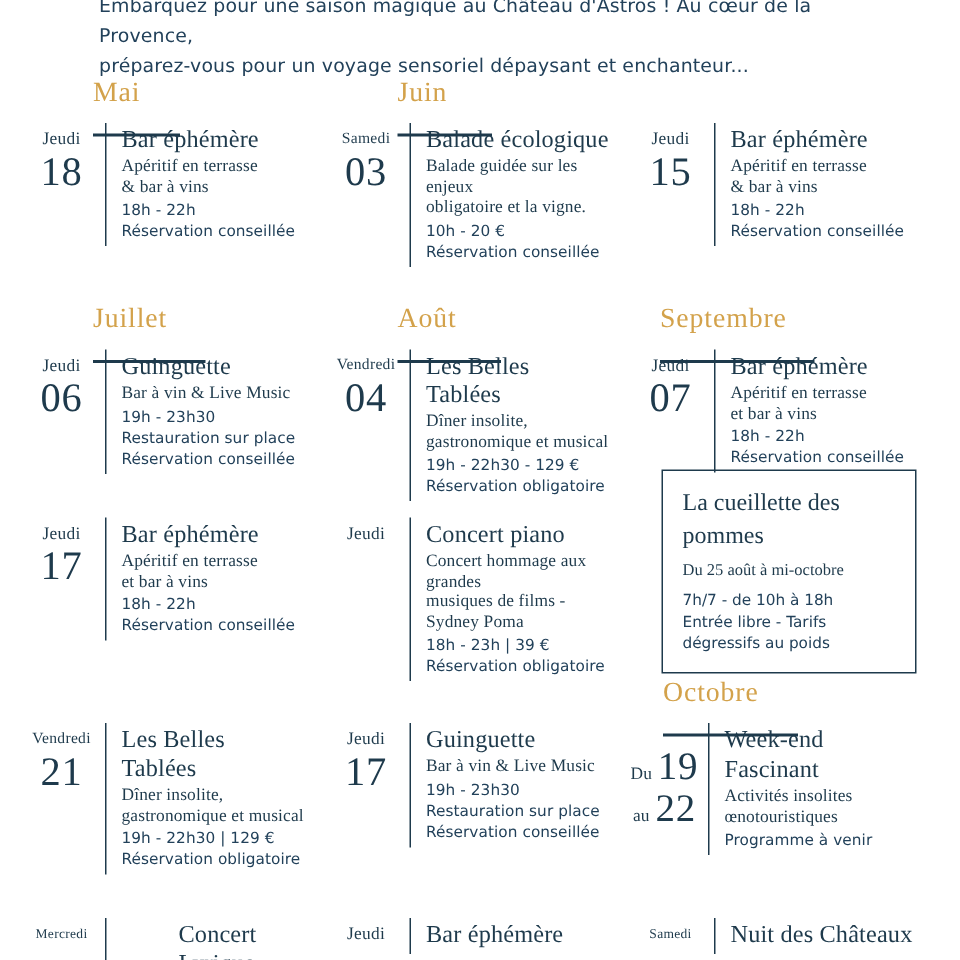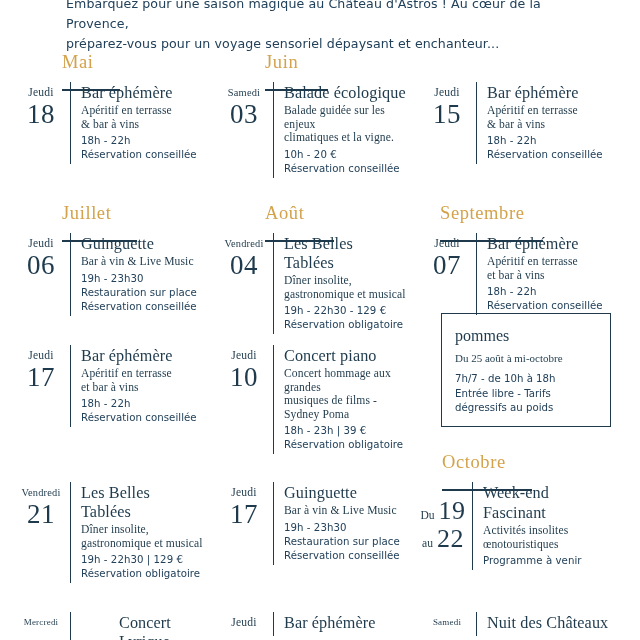--- a/index.html
+++ b/index.html
@@ -235,21 +235,21 @@
         <span class="month mid">Juin</span>
       </div>
       <div class="event">
         <div class="date small-dow">
           <span class="dow">Samedi</span>
           <span class="dnum">03</span>
         </div>
         <div class="details">
           <div class="etitle">Balade écologique</div>
           <div class="esub">Balade guidée sur les enjeux</div>
-          <div class="esub">climatiques et la vigne.</div>
+          <div class="esub">obligatoire et la vigne.</div>
           <div class="emeta">
             <div>10h - 20 €</div>
             <div>Réservation conseillée</div>
           </div>
         </div>
       </div>
     </div>
 
     <div class="col">
       <div class="month-wrap"></div>
@@ -360,40 +360,40 @@
             <div>Réservation conseillée</div>
           </div>
         </div>
       </div>
     </div>
 
     <div class="col">
       <div class="event">
         <div class="date">
           <span class="dow">Jeudi</span>
-          <span class="dnum">10</span>
         </div>
         <div class="details">
           <div class="etitle">Concert piano</div>
           <div class="esub">Concert hommage aux grandes</div>
           <div class="esub">musiques de films - Sydney Poma</div>
           <div class="emeta">
             <div>18h - 23h | 39 €</div>
             <div>Réservation obligatoire</div>
           </div>
         </div>
       </div>
     </div>
 
     <div class="col"></div>
 
   </div>
 </div>
 
 <div class="boxed" id="box-pommes">
+  <div class="btitle">La cueillette des</div>
   <div class="btitle">pommes</div>
   <div class="bsub">Du 25 août à mi-octobre</div>
   <div class="bmeta">
     <div>7h/7 - de 10h à 18h</div>
     <div>Entrée libre - Tarifs</div>
     <div>dégressifs au poids</div>
   </div>
 </div>
 
 <div class="band" id="row-m3">

